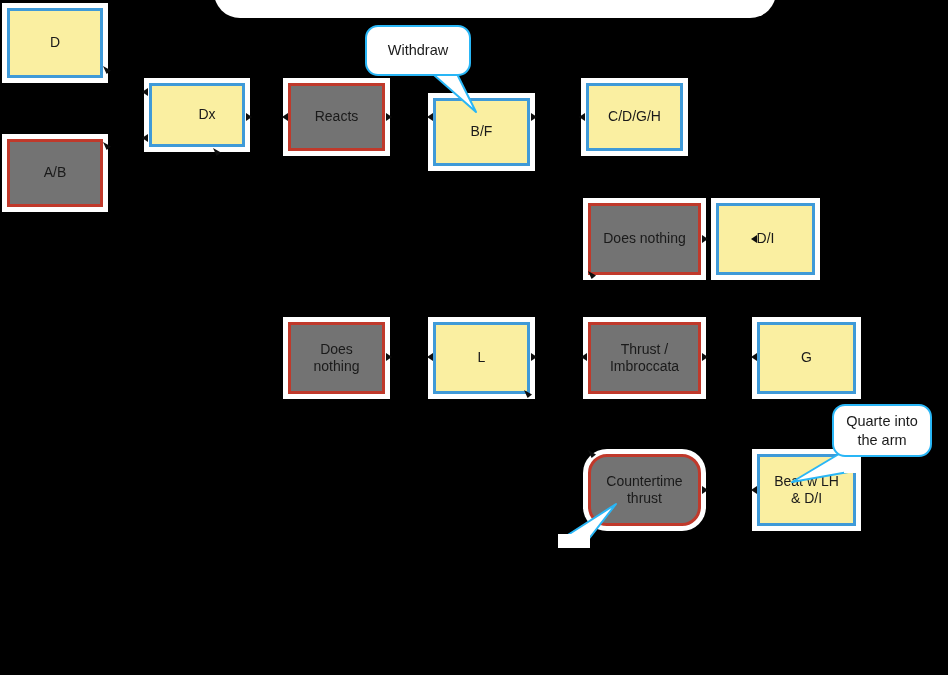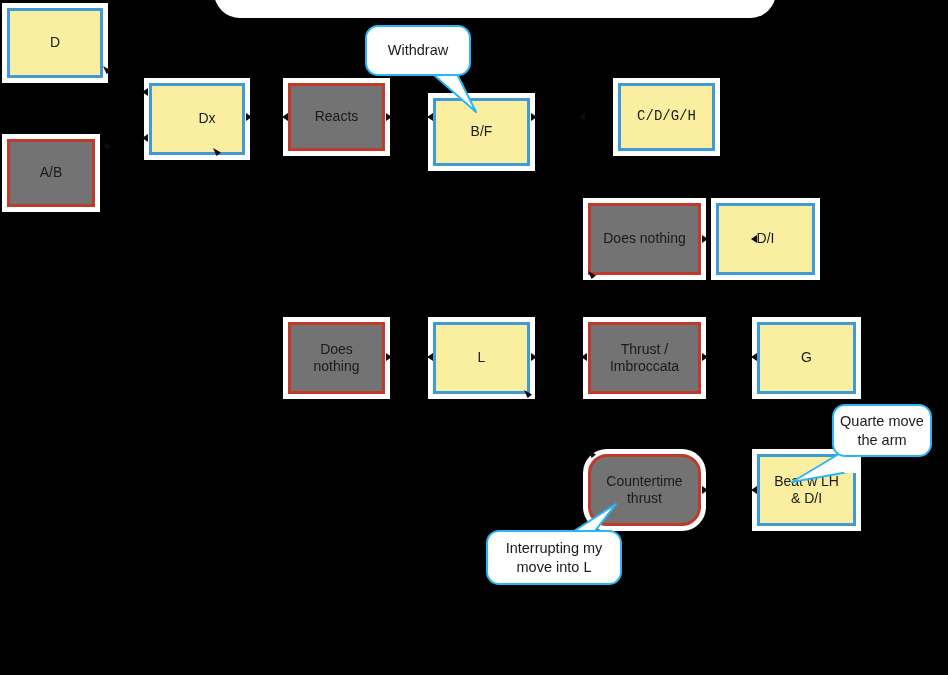--- a/index.html
+++ b/index.html
@@ -98,46 +98,46 @@
 
 <div id="canvas">
 
   <div class="top-bubble" style="left:214px; top:-60px; width:562px; height:78px;"></div>
 
   <div class="node yellow" style="left:7px; top:8px; width:96px; height:70px;">
     <span class="node-label">D</span>
   </div>
   <div class="stub diag" style="left:103px; top:66px;"></div>
 
-  <div class="node pink" style="left:7px; top:139px; width:88px; height:68px;">
+  <div class="node pink" style="left:7px; top:139px; width:96px; height:68px;">
     <span class="node-label">A/B</span>
   </div>
   <div class="stub diag" style="left:103px; top:142px;"></div>
 
-  <div class="node yellow" style="left:149px; top:83px; width:96px; height:72px;padding-left:20px;">
+  <div class="node yellow" style="left:149px; top:83px; width:96px; height:64px;padding-left:20px;">
     <span class="node-label">Dx</span>
   </div>
   <div class="stub left" style="left:142px; top:88px;"></div>
   <div class="stub left" style="left:142px; top:134px;"></div>
   <div class="stub right" style="left:246px; top:113px;"></div>
   <div class="stub diag" style="left:213px; top:148px;"></div>
 
   <div class="node pink" style="left:288px; top:83px; width:97px; height:68px;">
     <span class="node-label">Reacts</span>
   </div>
   <div class="stub left" style="left:282px; top:113px;"></div>
   <div class="stub right" style="left:386px; top:113px;"></div>
 
   <div class="node yellow" style="left:433px; top:98px; width:97px; height:68px;">
     <span class="node-label">B/F</span>
   </div>
   <div class="stub left" style="left:427px; top:113px;"></div>
   <div class="stub right" style="left:531px; top:113px;"></div>
 
-  <div class="node yellow" style="left:618px; top:83px; width:97px; height:68px;font-family:Liberation Mono, monospace;">
+  <div class="node yellow" style="left:586px; top:83px; width:97px; height:68px;">
     <span class="node-label">C/D/G/H</span>
   </div>
   <div class="stub left" style="left:579px; top:113px;"></div>
 
   <div class="node pink" style="left:588px; top:203px; width:113px; height:72px;">
     <span class="node-label">Does nothing</span>
   </div>
   <div class="stub right" style="left:702px; top:235px;"></div>
   <div class="stub diag" style="left:588px; top:271px;"></div>
 
@@ -194,28 +194,24 @@
     <span>Withdraw</span>
   </div>
 
   <div class="callout-tail" style="left:782px; top:435px;">
     <svg width="80" height="60" viewBox="0 0 80 60">
       <polygon points="72,10 72,36 10,47" fill="#ffffff" stroke="#29b6f6" stroke-width="2" stroke-linejoin="round"></polygon>
       <rect x="62" y="6" width="16" height="32" fill="#ffffff"></rect>
     </svg>
   </div>
   <div class="callout" style="left:832px; top:404px; width:100px; height:53px;">
-    <span>Quarte move
+    <span>Quarte into
 the arm</span>
   </div>
 
   <div class="callout-tail" style="left:550px; top:500px;">
     <svg width="80" height="60" viewBox="0 0 80 60">
       <polygon points="10,40 38,40 66,4" fill="#ffffff" stroke="#29b6f6" stroke-width="2" stroke-linejoin="round"></polygon>
       <rect x="8" y="34" width="32" height="14" fill="#ffffff"></rect>
     </svg>
   </div>
-  <div class="callout" style="left:486px; top:530px; width:136px; height:55px;">
-    <span>Interrupting my
-move into L</span>
-  </div>
 
 </div>
 
 </body></html>

